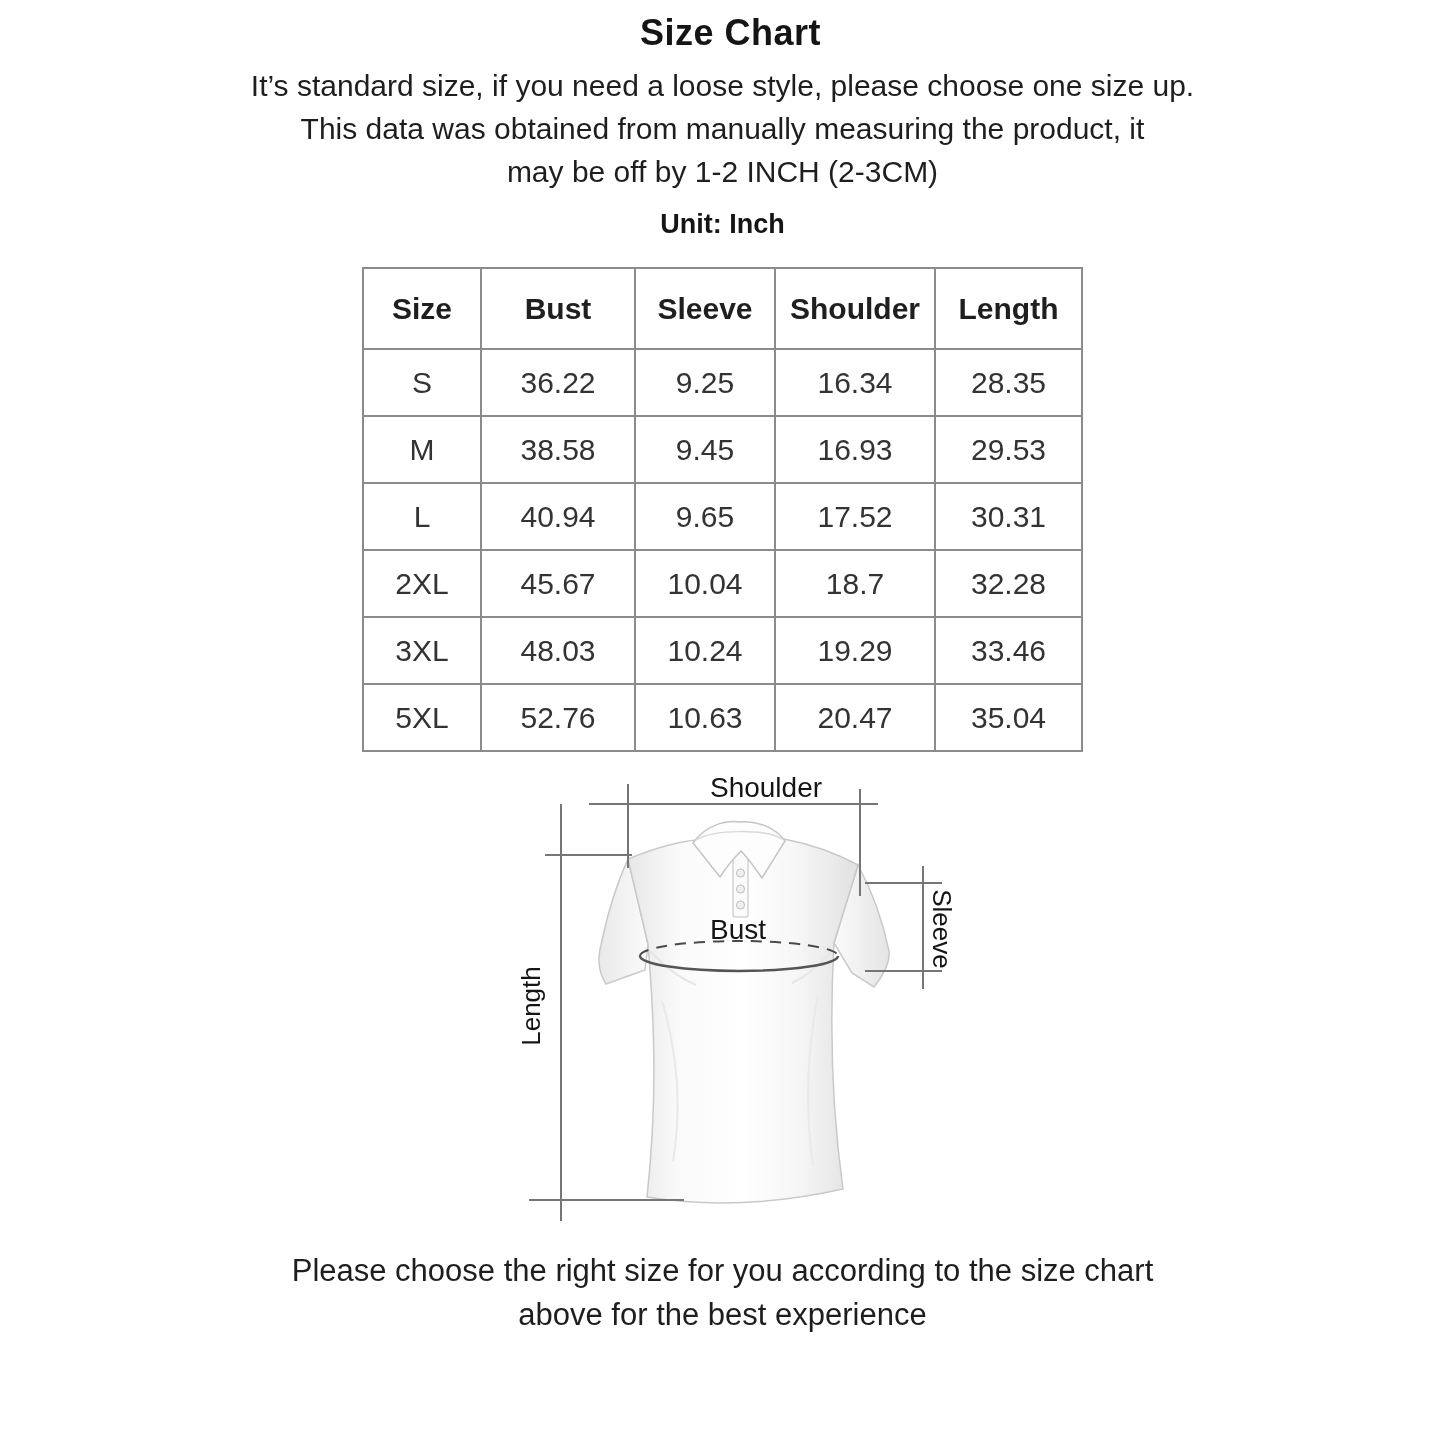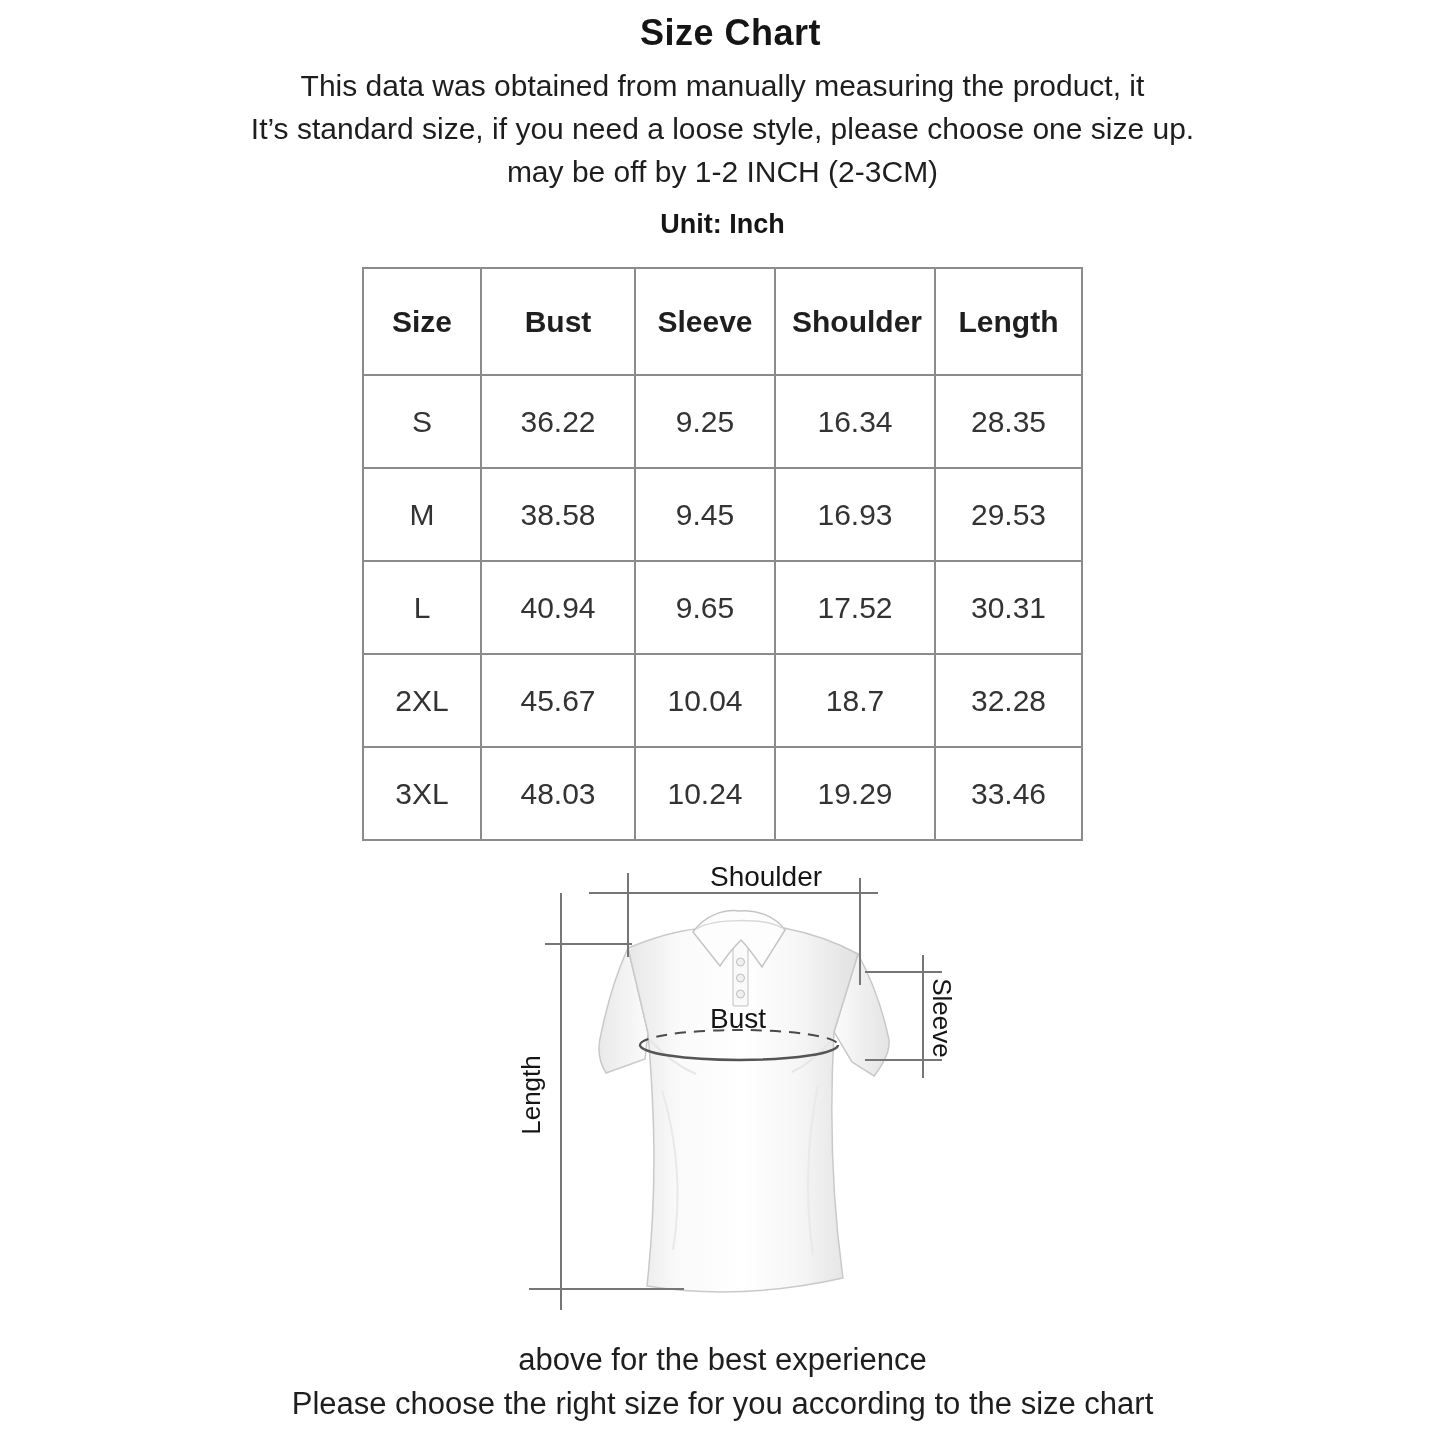--- a/index.html
+++ b/index.html
@@ -44,21 +44,21 @@
   table.size-table {
     margin: 14px auto 0 auto;
     border-collapse: collapse;
     table-layout: fixed;
     width: 719px;
   }
   table.size-table th, table.size-table td {
     border: 2px solid #8b8b8b;
     text-align: center;
     vertical-align: middle;
-    padding: 16px;
+    padding: 3px;
     background: #ffffff;
   }
   table.size-table th {
     height: 73px;
     font-size: 30px;
     font-weight: 700;
     color: #1f1f1f;
   }
   table.size-table td {
     height: 59px;
@@ -96,22 +96,22 @@
   }
 </style>
 </head>
 <body>
 
 <div class="page">
 
   <h1 class="title">Size Chart</h1>
 
   <div class="subtitle">
+    <div>It’s standard size, if you need a loose style, please choose one size up.</div>
     <div>This data was obtained from manually measuring the product, it</div>
-    <div>It’s standard size, if you need a loose style, please choose one size up.</div>
     <div>may be off by 1-2 INCH (2-3CM)</div>
   </div>
 
   <h2 class="unit">Unit: Inch</h2>
 
   <table class="size-table">
     <colgroup>
       <col class="col-size">
         <col class="col-bust">
         <col class="col-sleeve">
@@ -155,20 +155,27 @@
           <td>10.04</td>
           <td>18.7</td>
           <td>32.28</td>
         </tr>
         <tr>
           <td>3XL</td>
           <td>48.03</td>
           <td>10.24</td>
           <td>19.29</td>
           <td>33.46</td>
+        </tr>
+        <tr>
+          <td>5XL</td>
+          <td>52.76</td>
+          <td>10.63</td>
+          <td>20.47</td>
+          <td>35.04</td>
         </tr>
       </tbody>
   </table>
 
   <div class="diagram">
     <svg width="480" height="472" viewBox="0 0 480 472">
       <defs>
         <linearGradient id="bodyGrad" x1="0" y1="0" x2="1" y2="0">
           <stop offset="0" stop-color="#e7e7e7"></stop>
           <stop offset="0.22" stop-color="#fafafa"></stop>
@@ -224,17 +231,17 @@
       <path d="M140,195 A99,15 0 0 0 338,195" fill="none" stroke="#555555" stroke-width="2.5"></path>
 
       <text class="measure-text" x="266" y="36" font-size="28" text-anchor="middle">Shoulder</text>
       <text class="measure-text" x="238" y="178" font-size="28" text-anchor="middle">Bust</text>
       <text class="measure-text" x="40" y="245" font-size="26" text-anchor="middle" transform="rotate(-90 40 245)">Length</text>
       <text class="measure-text" x="433" y="168" font-size="26" text-anchor="middle" transform="rotate(90 433 168)">Sleeve</text>
     </svg>
   </div>
 
   <div class="footer">
+    <div>Please choose the right size for you according to the size chart</div>
     <div>above for the best experience</div>
-    <div>Please choose the right size for you according to the size chart</div>
   </div>
 
 </div>
 
 </body></html>

